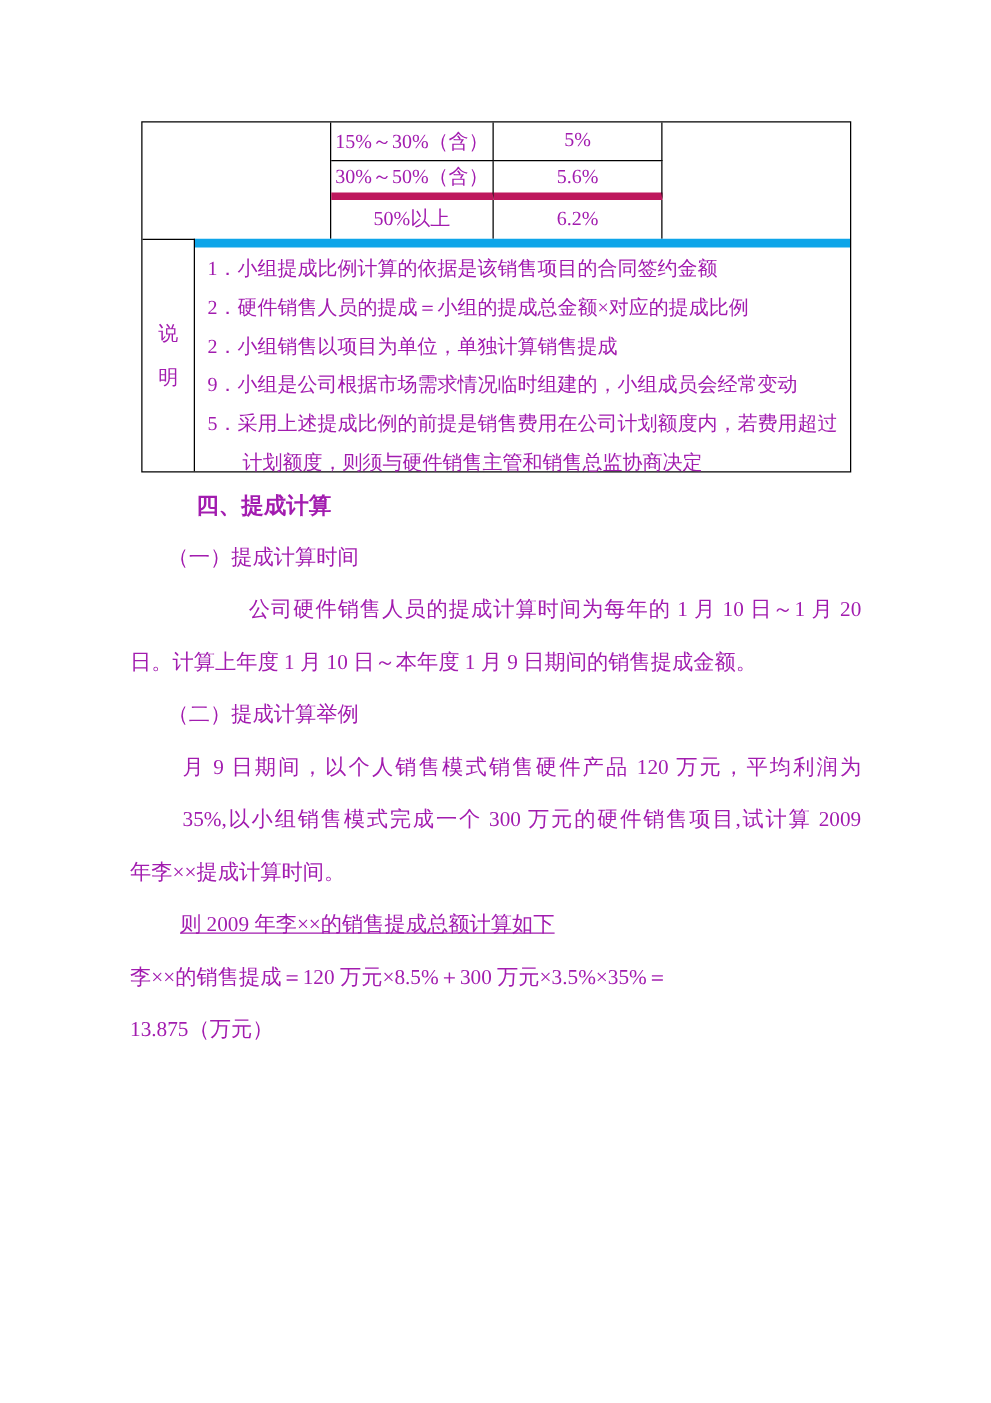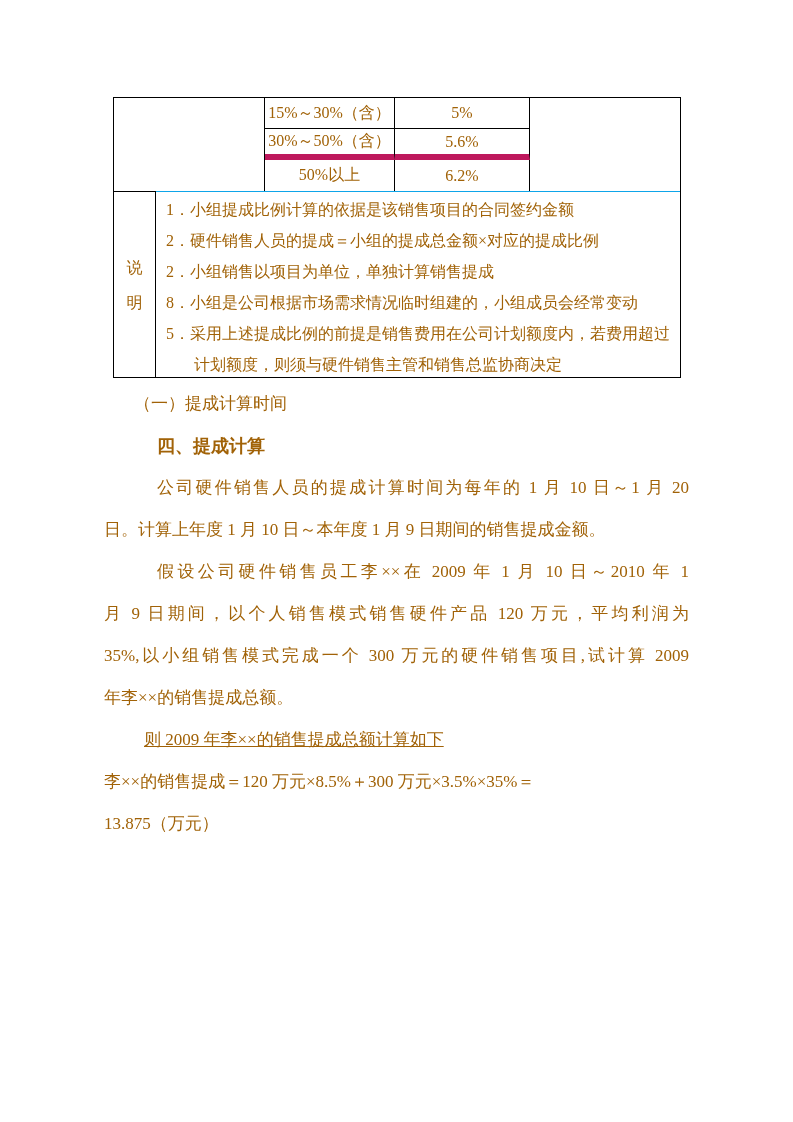--- a/index.html
+++ b/index.html
@@ -1,18 +1,18 @@
 <!DOCTYPE html>
 <html><head>
 <meta charset="utf-8">
 <style>
   html,body{margin:0;padding:0;background:#ffffff;}
   .page{
     position:relative;width:693px;height:1122px;background:#ffffff;
-    color:#a16207;font-family:"Liberation Serif","DejaVu Serif",serif;
+    color:#a21caf;font-family:"Liberation Serif","DejaVu Serif",serif;
     overflow:hidden;
     border-radius:13px;
   }
   
   .doc-table{
     position:absolute;left:113px;top:97px;width:568px;height:281px;
     border:1px solid #000;box-sizing:border-box;
   }
   .tcell{position:absolute;box-sizing:border-box;font-size:16px;}
   .cell-empty-left{left:0;top:0;width:151px;height:93px;border-right:1px solid #000;}
@@ -24,33 +24,33 @@
   .r0{top:0;border-bottom:1px solid #000;}
   .r1{top:31px;border-bottom:6px solid #be185d;}
   .r2{top:62px;height:31px;}
   .cell-note-label{
     left:0;top:93px;width:42px;height:186px;
     border-top:1px solid #000;border-right:1px solid #000;
     display:flex;flex-direction:column;align-items:center;justify-content:center;
   }
   .cell-note-label span{display:block;line-height:35px;text-align:center;}
   .cell-note-body{
-    left:42px;top:93px;width:524px;height:186px;border-top:1px solid #0ea5e9;
+    left:42px;top:93px;width:524px;height:186px;border-top:7px solid #0ea5e9;
     padding:2px 8px 0 10px;
   }
   .note-line{height:31px;line-height:31px;font-size:16px;white-space:nowrap;}
   .note-cont{margin-left:28px;}
   
   .body-text{position:absolute;left:104px;top:383px;width:585px;}
   .ln{height:42px;line-height:42px;font-size:17px;}
   .b{font-weight:bold;font-size:18px;}
   .i53{text-indent:53px;}
   .i40{text-indent:40px;text-decoration:underline;}
   .i30{text-indent:30px;}
-  .just{text-align:justify;text-align-last:justify;}
+  .just{text-align:justify;text-align-last:justify;margin-left:42px;}
   .ctr{text-align:left;text-indent:0;}
 </style>
 </head>
 <body>
 
 <div class="page">
 
   <div class="doc-table">
     <div class="tcell cell-empty-left"></div>
 
@@ -79,33 +79,33 @@
 
     <div class="tcell cell-note-label">
       <span>说</span>
       <span>明</span>
     </div>
 
     <div class="tcell cell-note-body">
       <div class="note-line">1．小组提成比例计算的依据是该销售项目的合同签约金额</div>
       <div class="note-line">2．硬件销售人员的提成＝小组的提成总金额×对应的提成比例</div>
       <div class="note-line">2．小组销售以项目为单位，单独计算销售提成</div>
-      <div class="note-line">8．小组是公司根据市场需求情况临时组建的，小组成员会经常变动</div>
+      <div class="note-line">9．小组是公司根据市场需求情况临时组建的，小组成员会经常变动</div>
       <div class="note-line">5．采用上述提成比例的前提是销售费用在公司计划额度内，若费用超过</div>
       <div class="note-line note-cont">计划额度，则须与硬件销售主管和销售总监协商决定</div>
     </div>
   </div>
 
   <div class="body-text">
+    <div class="ln b i53">四、提成计算</div>
     <div class="ln i30">（一）提成计算时间</div>
-    <div class="ln b i53">四、提成计算</div>
     <div class="ln i53 just">公司硬件销售人员的提成计算时间为每年的 1 月 10 日～1 月 20</div>
     <div class="ln">日。计算上年度 1 月 10 日～本年度 1 月 9 日期间的销售提成金额。</div>
-    <div class="ln i53 just">假设公司硬件销售员工李××在 2009 年 1 月 10 日～2010 年 1</div>
+    <div class="ln i30">（二）提成计算举例</div>
     <div class="ln just">月 9 日期间，以个人销售模式销售硬件产品 120 万元，平均利润为</div>
     <div class="ln just">35%,以小组销售模式完成一个 300 万元的硬件销售项目,试计算 2009</div>
-    <div class="ln">年李××的销售提成总额。</div>
+    <div class="ln">年李××提成计算时间。</div>
     <div class="ln i40">则 2009 年李××的销售提成总额计算如下</div>
     <div class="ln ctr">李××的销售提成＝120 万元×8.5%＋300 万元×3.5%×35%＝</div>
     <div class="ln ctr">13.875（万元）</div>
   </div>
 
 </div>
 
 </body></html>

